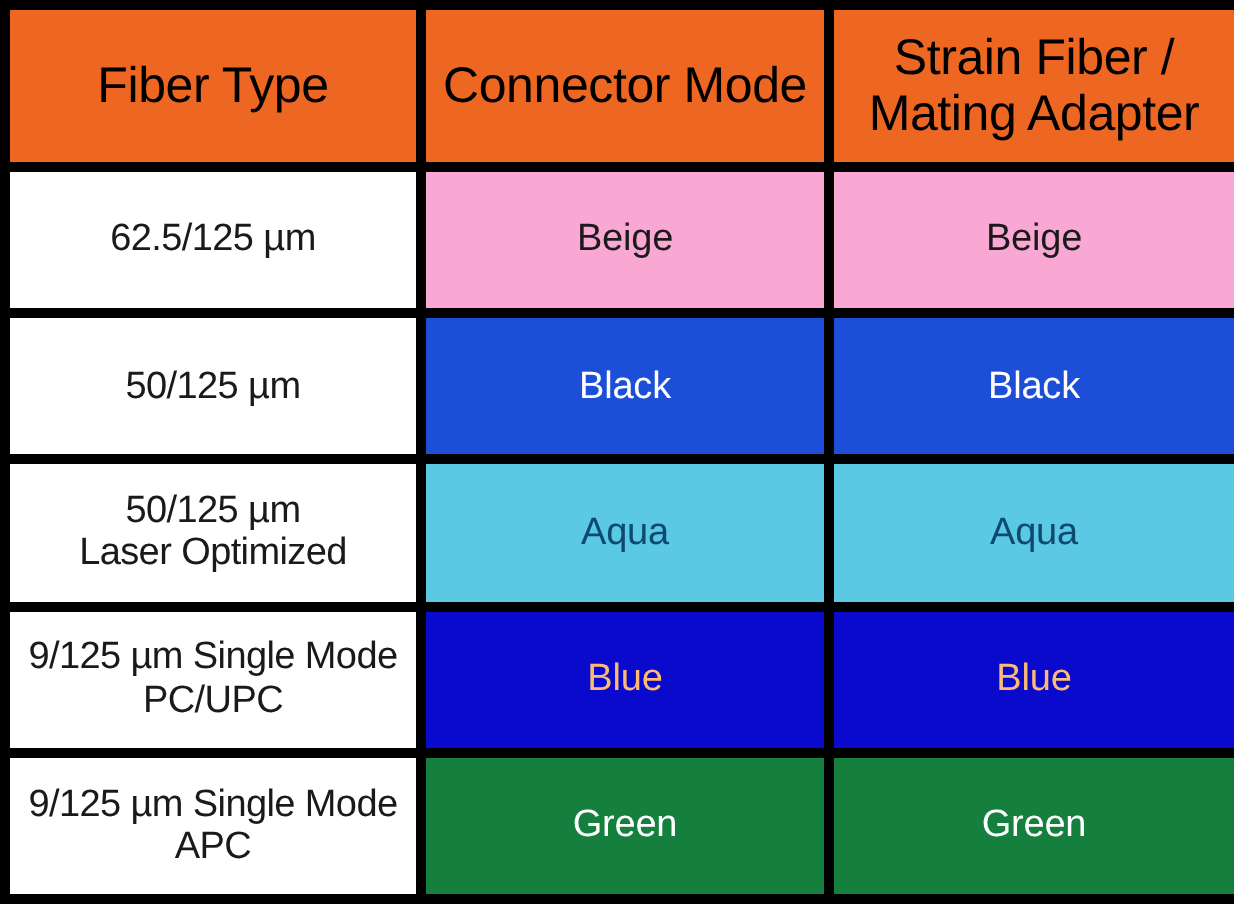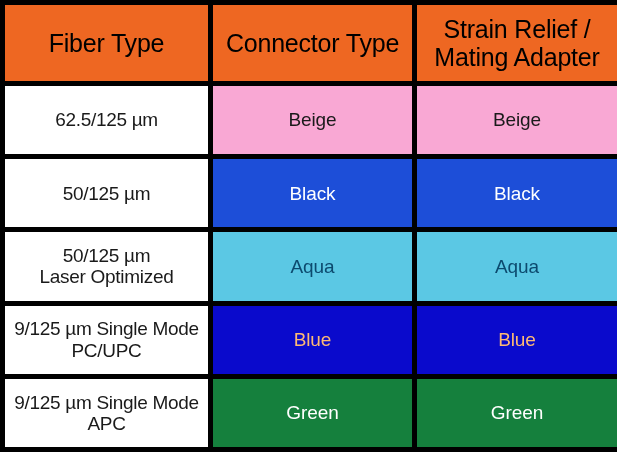--- a/index.html
+++ b/index.html
@@ -77,24 +77,24 @@
     <col class="col-body">
     <col class="col-strain">
   </colgroup>
 
   <thead>
     <tr>
       <th>
         <span class="hdr-line">Fiber Type</span>
       </th>
       <th>
-        <span class="hdr-line">Connector Type</span>
+        <span class="hdr-line">Connector Mode</span>
       </th>
       <th>
-        <span class="hdr-line">Strain Relief /</span>
+        <span class="hdr-line">Strain Fiber /</span>
         <span class="hdr-line">Mating Adapter</span>
       </th>
     </tr>
   </thead>
 
   <tbody>
 
     <tr class="row-beige">
       <td class="fiber-cell">
         <span class="fl">62.5/125 µm</span>

